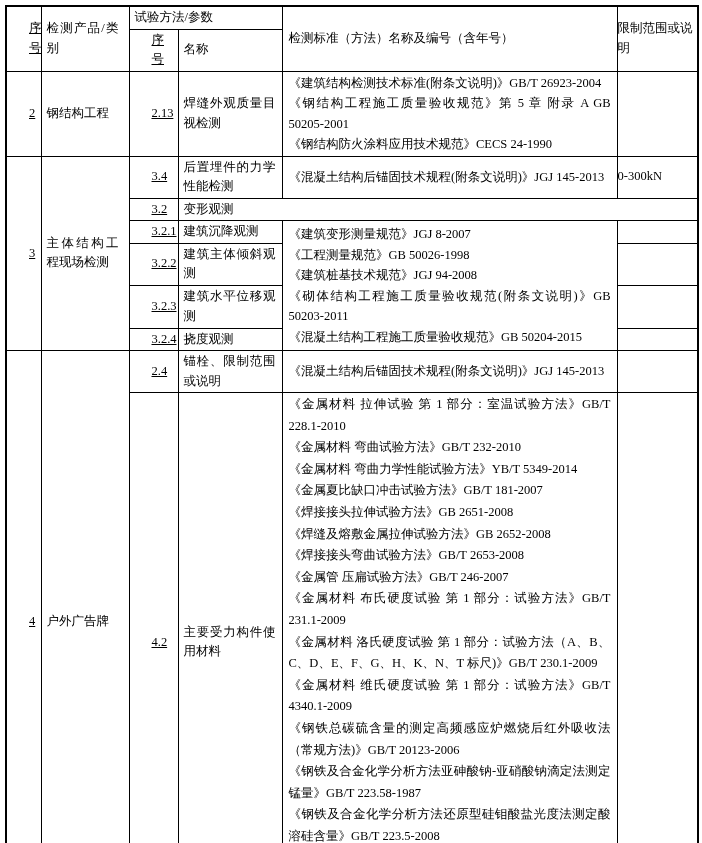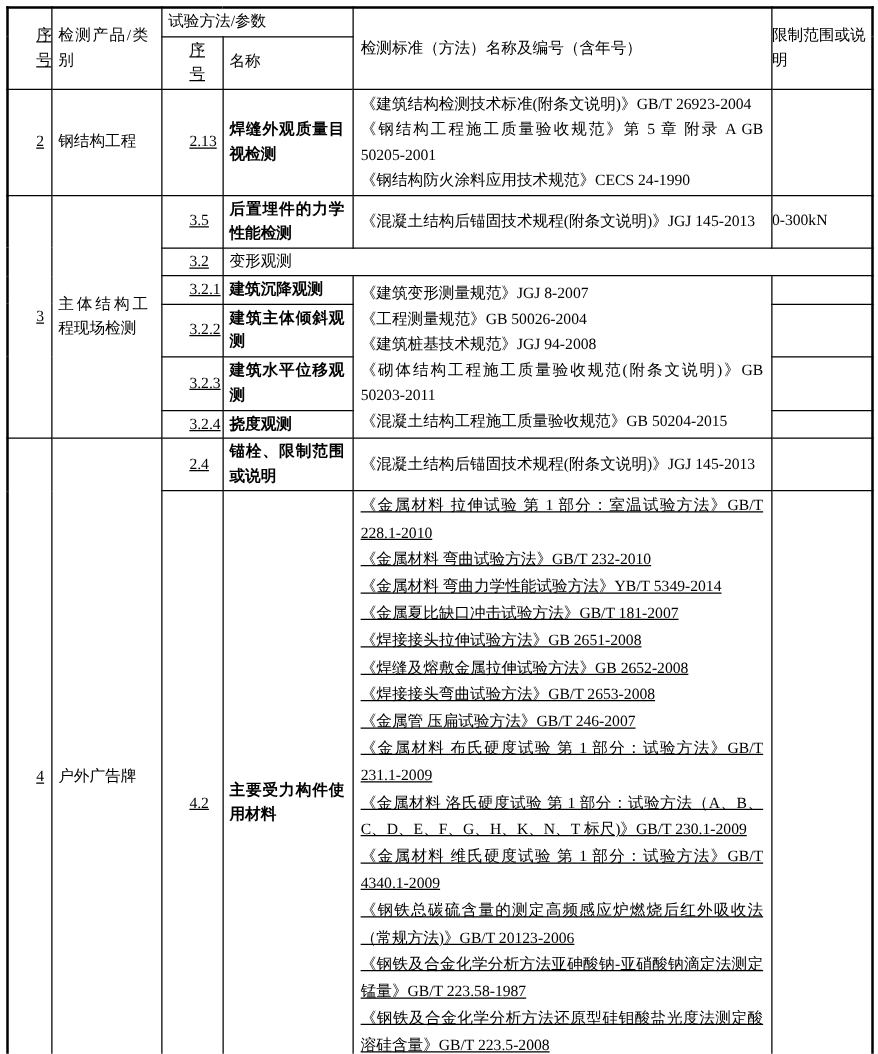--- a/index.html
+++ b/index.html
@@ -21,26 +21,26 @@
     overflow:hidden;
   }
   
   tr.hr1{height:22px;} tr.hr2{height:21px;}
   tr.r2{height:81px;}
   tr.r31{height:42px;} tr.r32{height:22px;}
   tr.r321{height:20px;} tr.r322{height:42px;}
   tr.r323{height:43px;} tr.r324{height:22px;}
   tr.r41{height:42px;} tr.r42{height:476px;}
 
-  td.just{text-align:justify;font-weight:bold;}
+  td.just{text-align:justify;}
   td.product{text-align:justify;padding-right:10px;}
   td.limit{padding:1px 1px 1px 0;}
   td.std{padding:1px 6px 1px 6px;}
   td.std div{text-align:justify;line-height:20.5px;}
-  td.std-tall div{line-height:21.6px;text-decoration:underline;}
+  td.std-tall div{line-height:21.6px;}
   td.seq{padding-left:22px;text-decoration:underline;}
 </style>
 </head>
 <body>
 
 <table class="doc">
   <colgroup>
     <col style="width:35px">
       <col style="width:88px">
       <col style="width:49px">
@@ -71,39 +71,39 @@
       <div>《建筑结构检测技术标准(附条文说明)》GB/T 26923-2004</div>
       <div>《钢结构工程施工质量验收规范》第 5 章 附录 A GB 50205-2001</div>
       <div>《钢结构防火涂料应用技术规范》CECS 24-1990</div>
     </td>
     <td class="limit"></td>
   </tr>
 
   <tr class="r31">
     <td class="seq" rowspan="6">3</td>
     <td class="product" rowspan="6">主体结构工程现场检测</td>
-    <td class="seq">3.5</td>
+    <td class="seq">3.4</td>
     <td class="just">后置埋件的力学性能检测</td>
     <td class="std">
       <div>《混凝土结构后锚固技术规程(附条文说明)》JGJ 145-2013</div>
     </td>
     <td class="limit">0-300kN</td>
   </tr>
 
   <tr class="r32">
     <td class="seq">3.2</td>
     <td colspan="3">变形观测</td>
   </tr>
 
   <tr class="r321">
     <td class="seq">3.2.1</td>
     <td class="just">建筑沉降观测</td>
     <td class="std" rowspan="4">
       <div>《建筑变形测量规范》JGJ 8-2007</div>
-      <div>《工程测量规范》GB 50026-2004</div>
+      <div>《工程测量规范》GB 50026-1998</div>
       <div>《建筑桩基技术规范》JGJ 94-2008</div>
       <div>《砌体结构工程施工质量验收规范(附条文说明)》GB 50203-2011</div>
       <div>《混凝土结构工程施工质量验收规范》GB 50204-2015</div>
     </td>
     <td class="limit"></td>
   </tr>
   <tr class="r322">
     <td class="seq">3.2.2</td>
     <td class="just">建筑主体倾斜观测</td>
     <td class="limit"></td>

